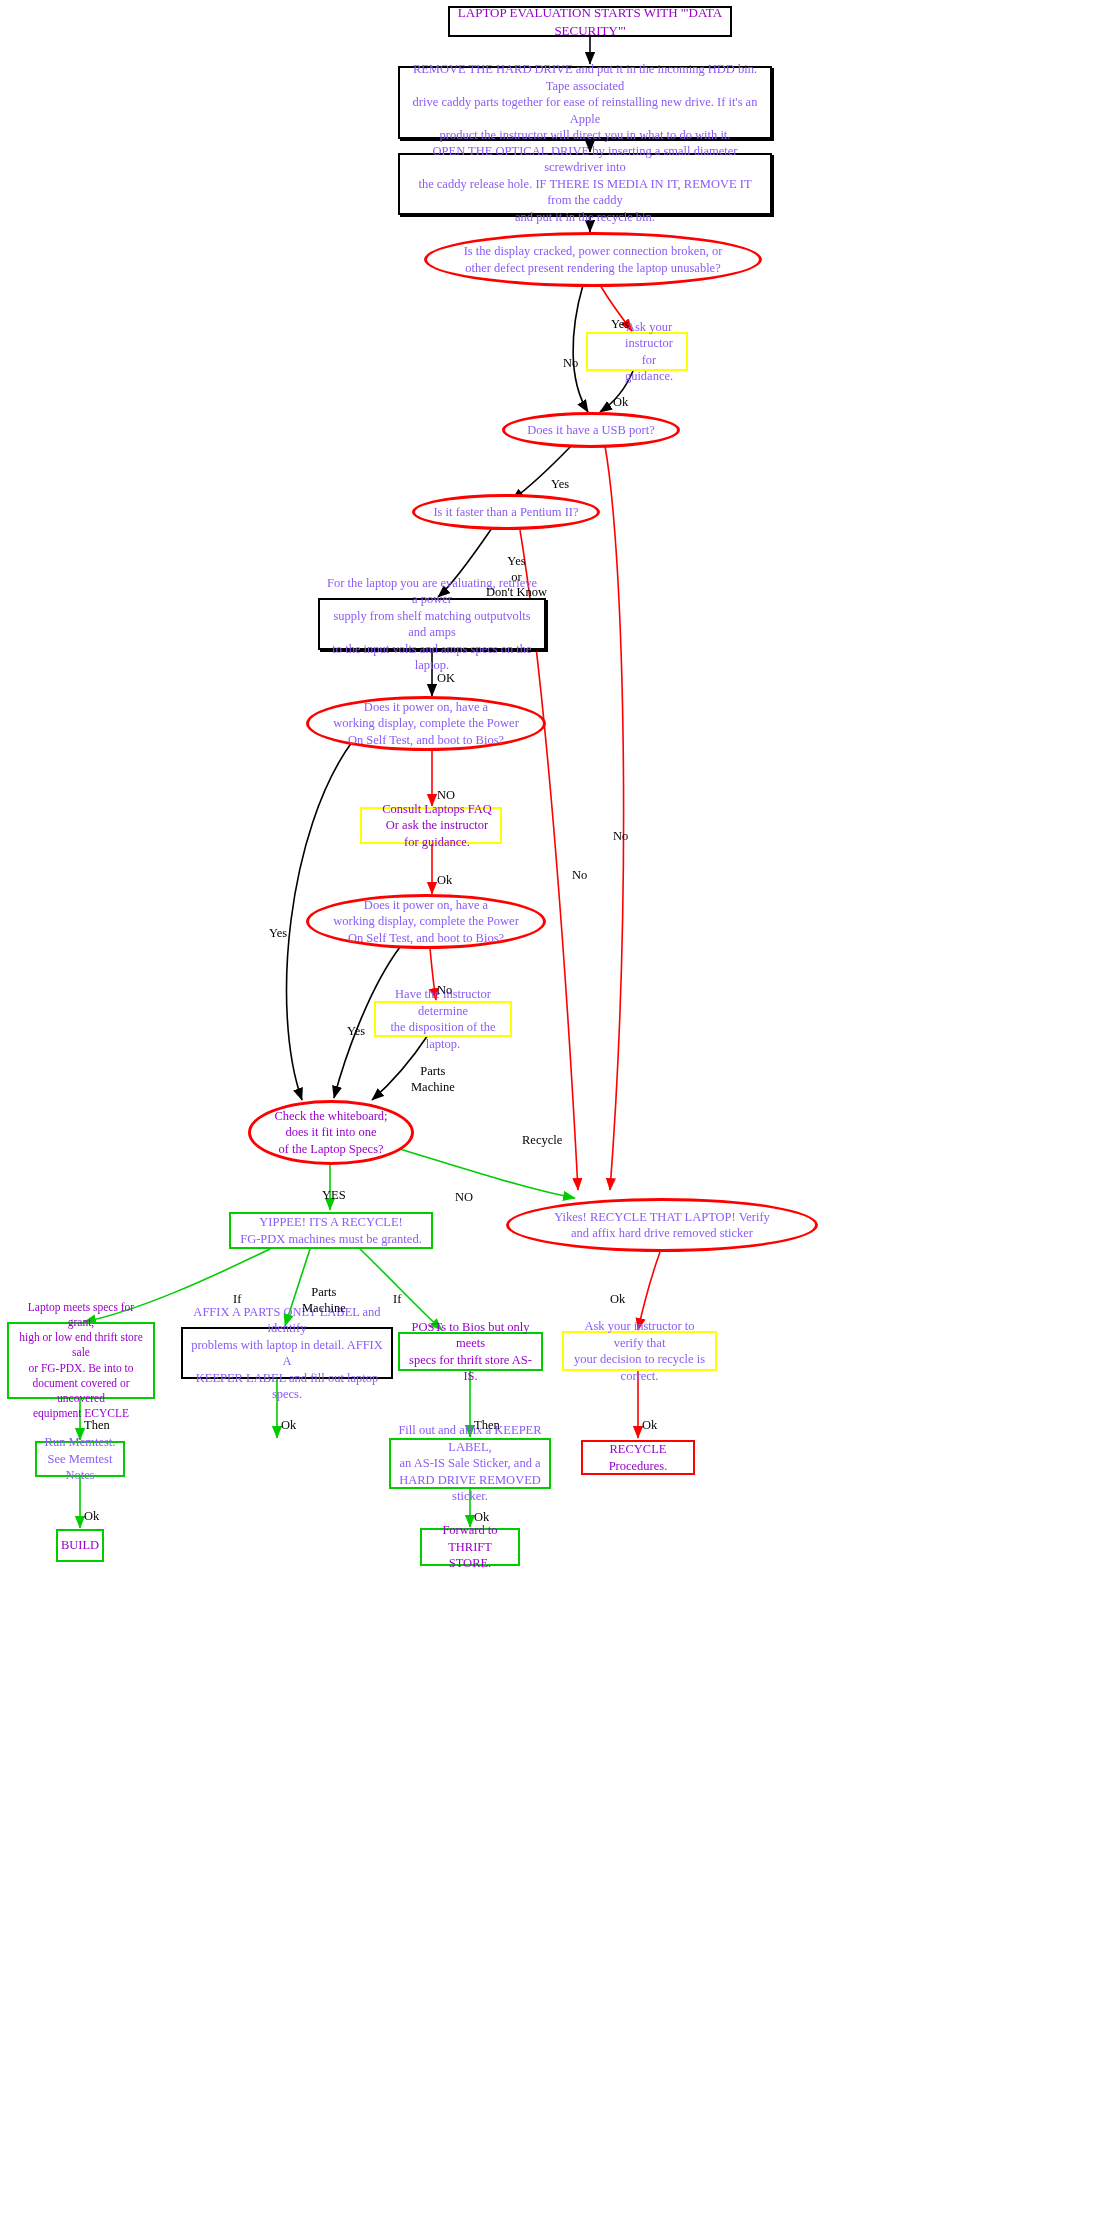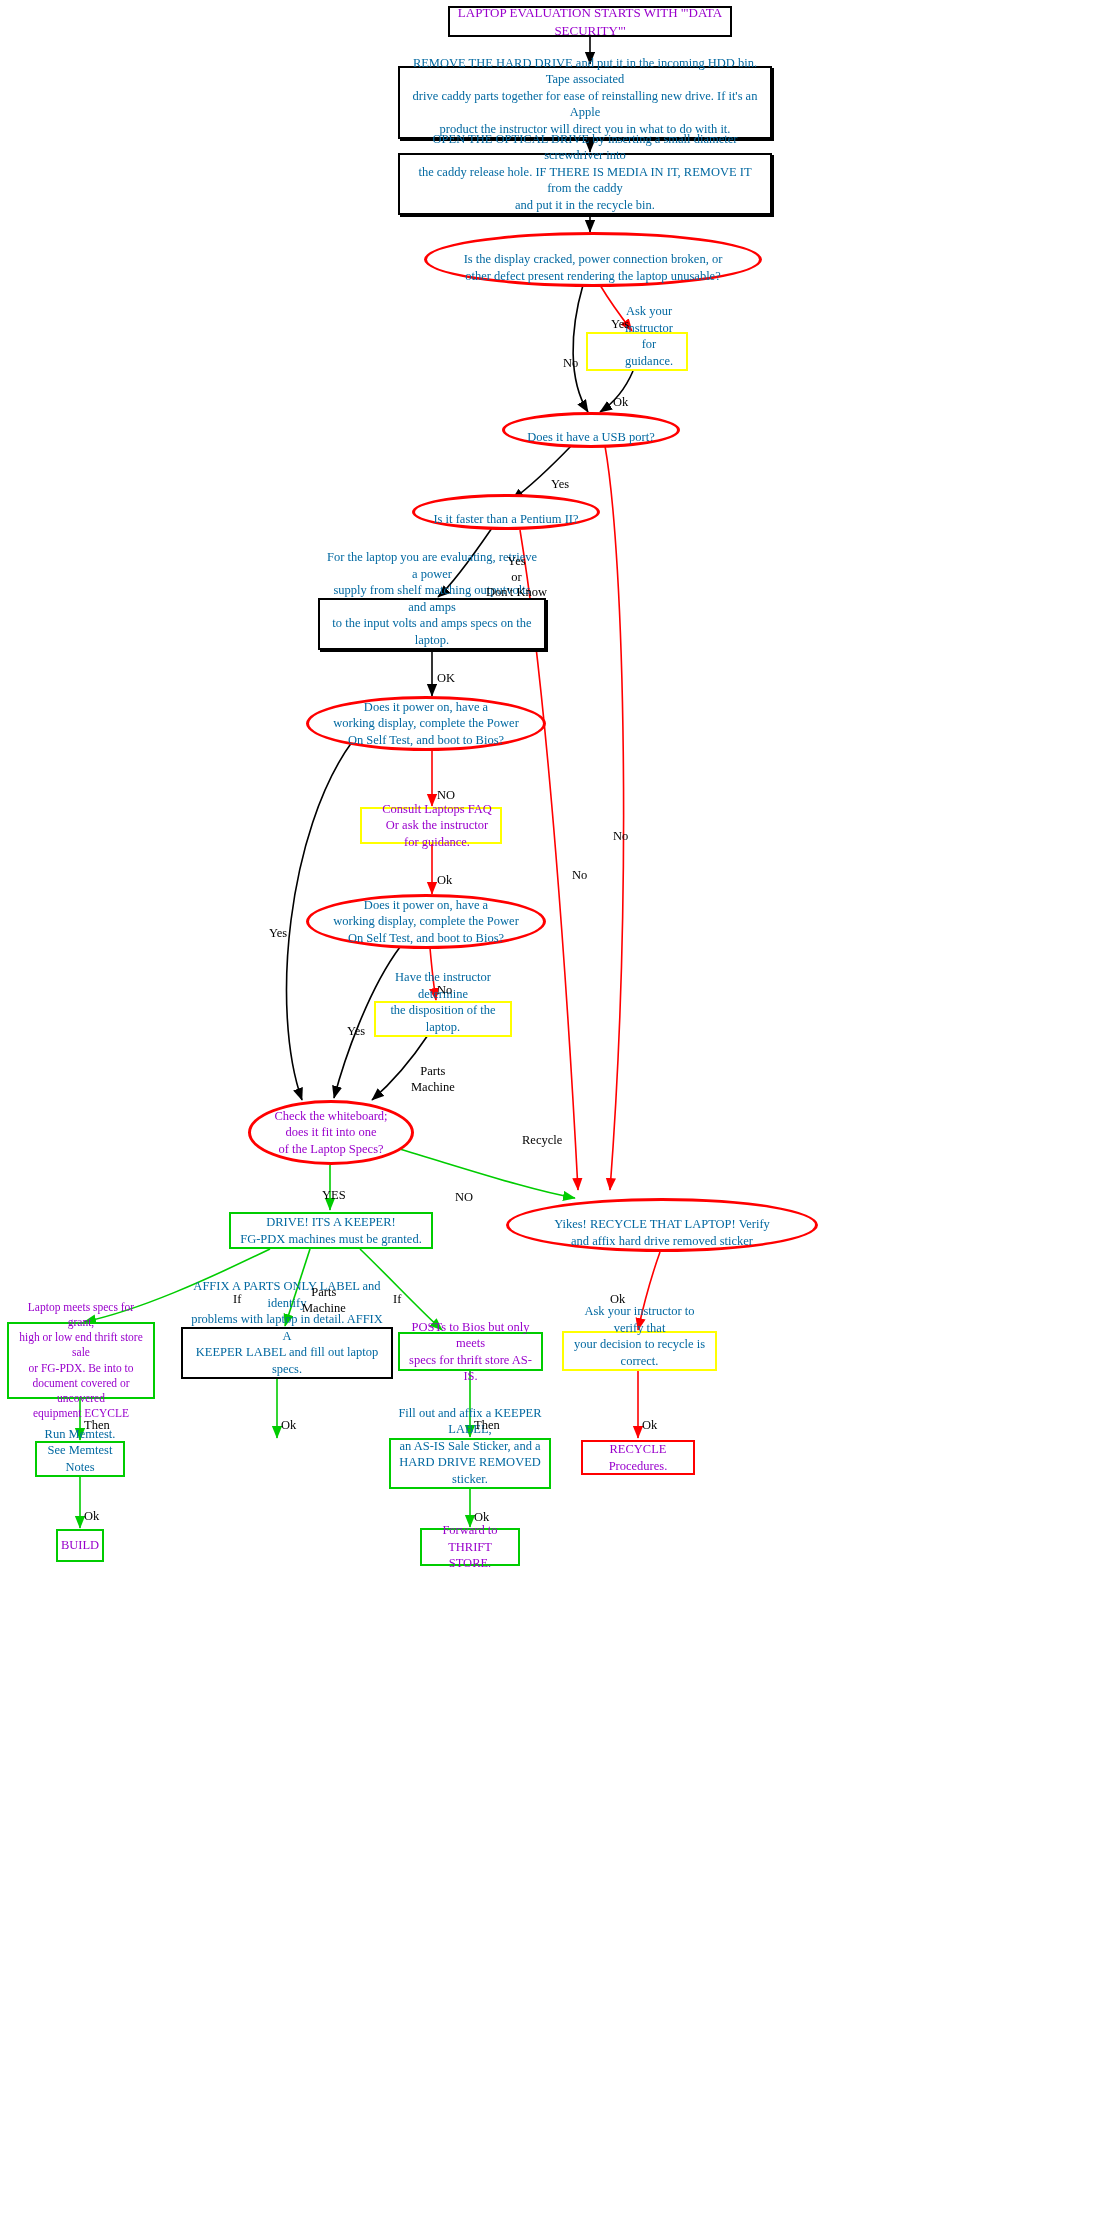--- a/index.html
+++ b/index.html
@@ -42,21 +42,21 @@
   .box-red{border:2px solid #ff0000;}
 
   
   .ellipse{
     border:3px solid #ff0000;
     border-radius:50%;
     background:#fff;
   }
 
   
-  .t-black{color:#0369a1;align-items:flex-end;}
+  .t-black{color:#8b5cf6;}
   .t-purple{color:#9900cc;}
 
   .fs12{font-size:12.5px;}
   .fs13{font-size:13px;}
   .fs11{font-size:11.5px;}
 
   
   .elabel{
     position:absolute;
     font-size:12.5px;
@@ -264,21 +264,21 @@
   <div class="node ellipse fs12 t-purple" style="left:248px;top:1100px;width:166px;height:65px;">
     <span class="txt">
       <span>Check the whiteboard;</span><br>
       <span>does it fit into one</span><br>
       <span>of the Laptop Specs?</span>
     </span>
   </div>
 
   <div class="node box-green fs12 t-black" style="left:229px;top:1212px;width:204px;height:37px;">
     <span class="txt">
-      <span>DRIVE! ITS A KEEPER!</span><br>
+      <span>YIPPEE! ITS A RECYCLE!</span><br>
       <span>FG-PDX machines must be granted.</span>
     </span>
   </div>
 
   <div class="node ellipse fs12 t-black" style="left:506px;top:1198px;width:312px;height:54px;">
     <span class="txt">
       <span>Yikes! RECYCLE THAT LAPTOP! Verify</span><br>
       <span>and affix hard drive removed sticker</span>
     </span>
   </div>

